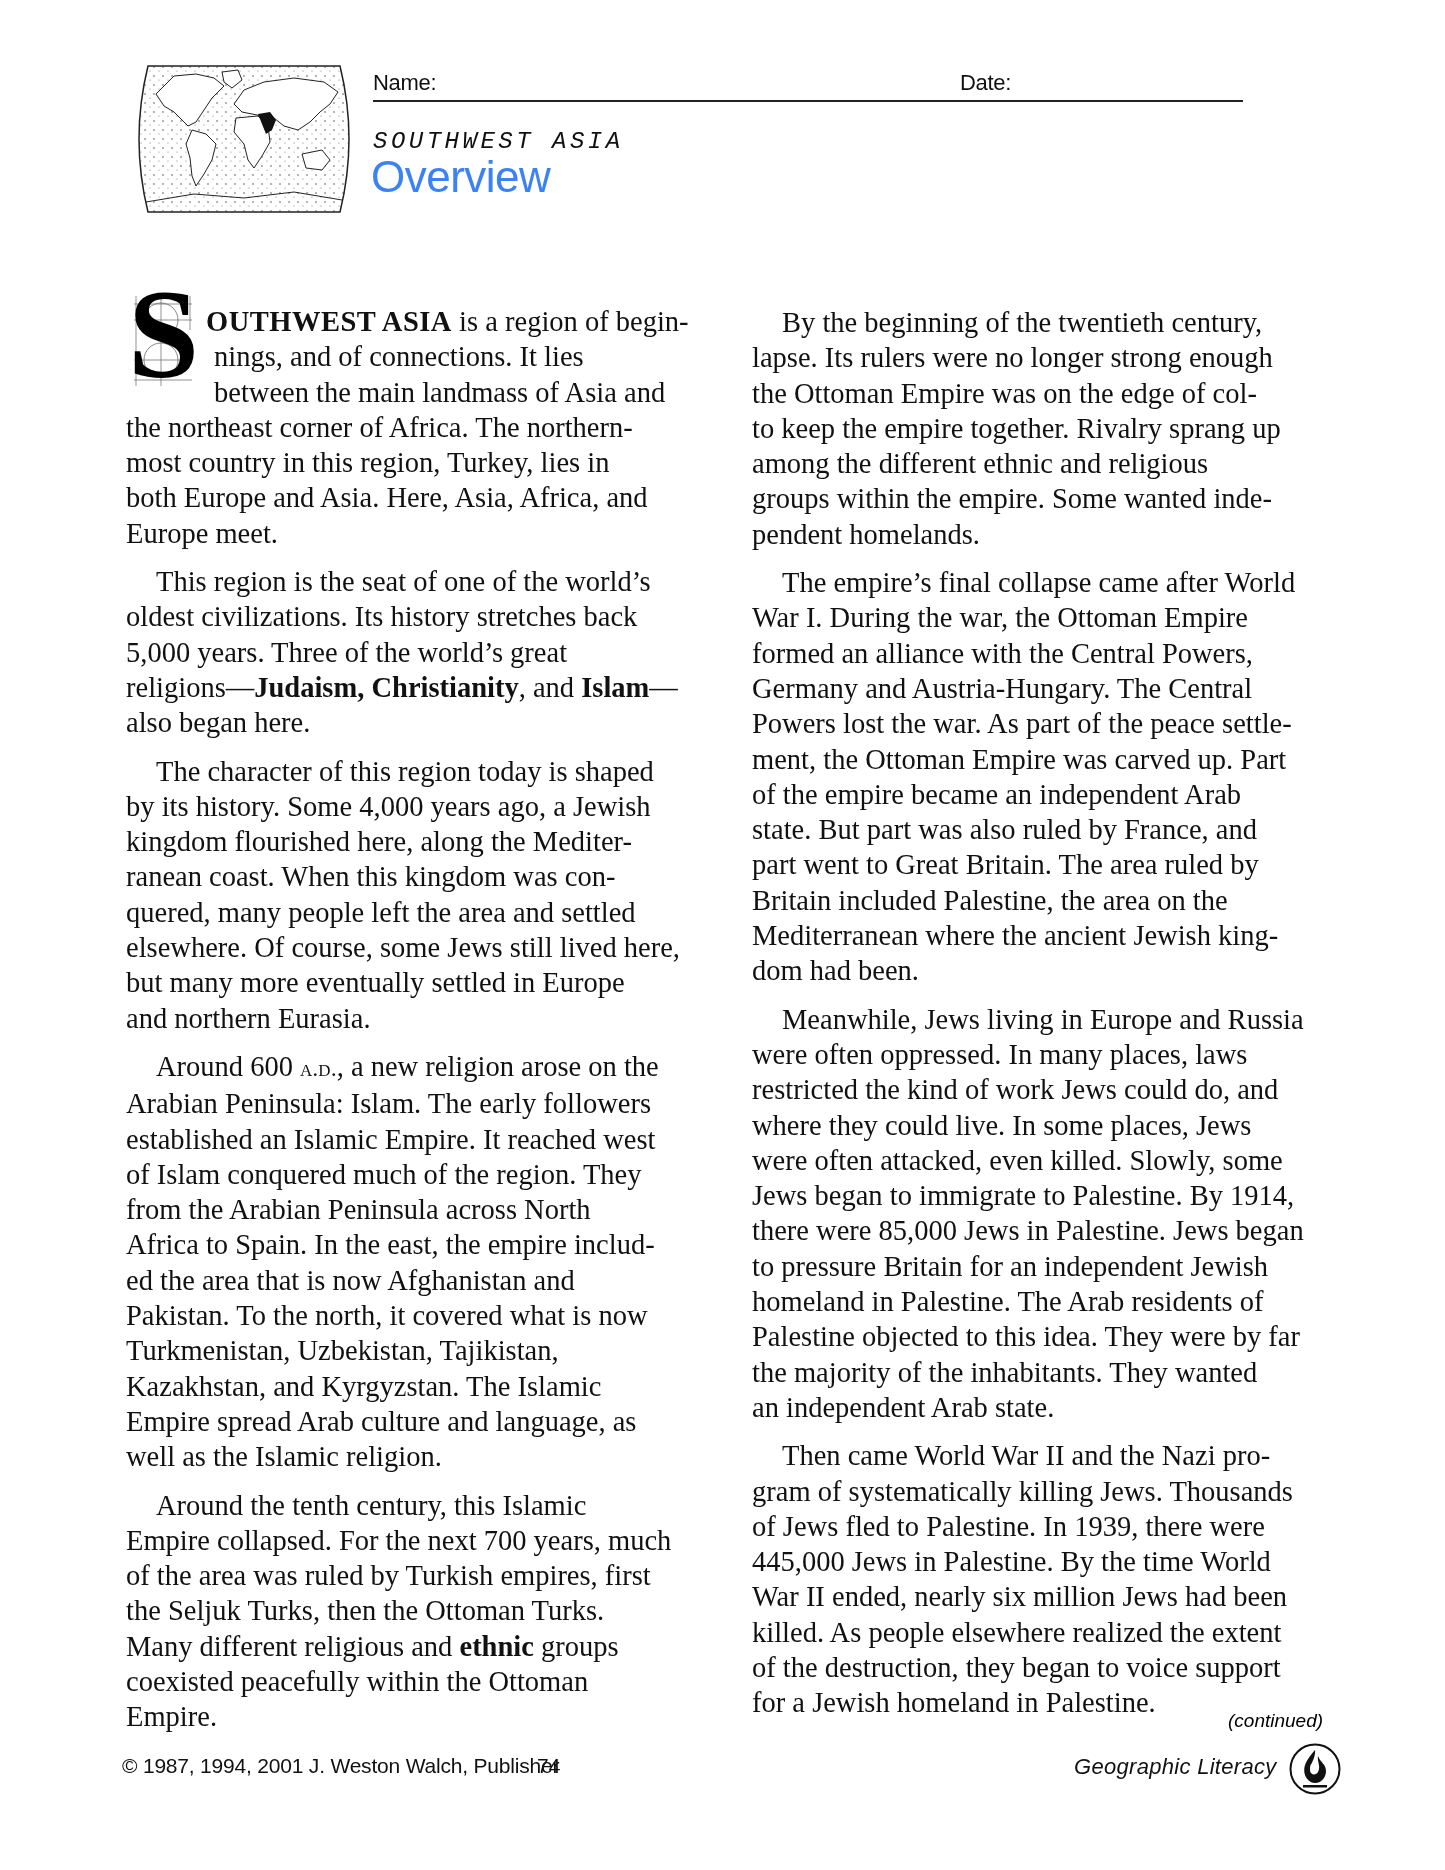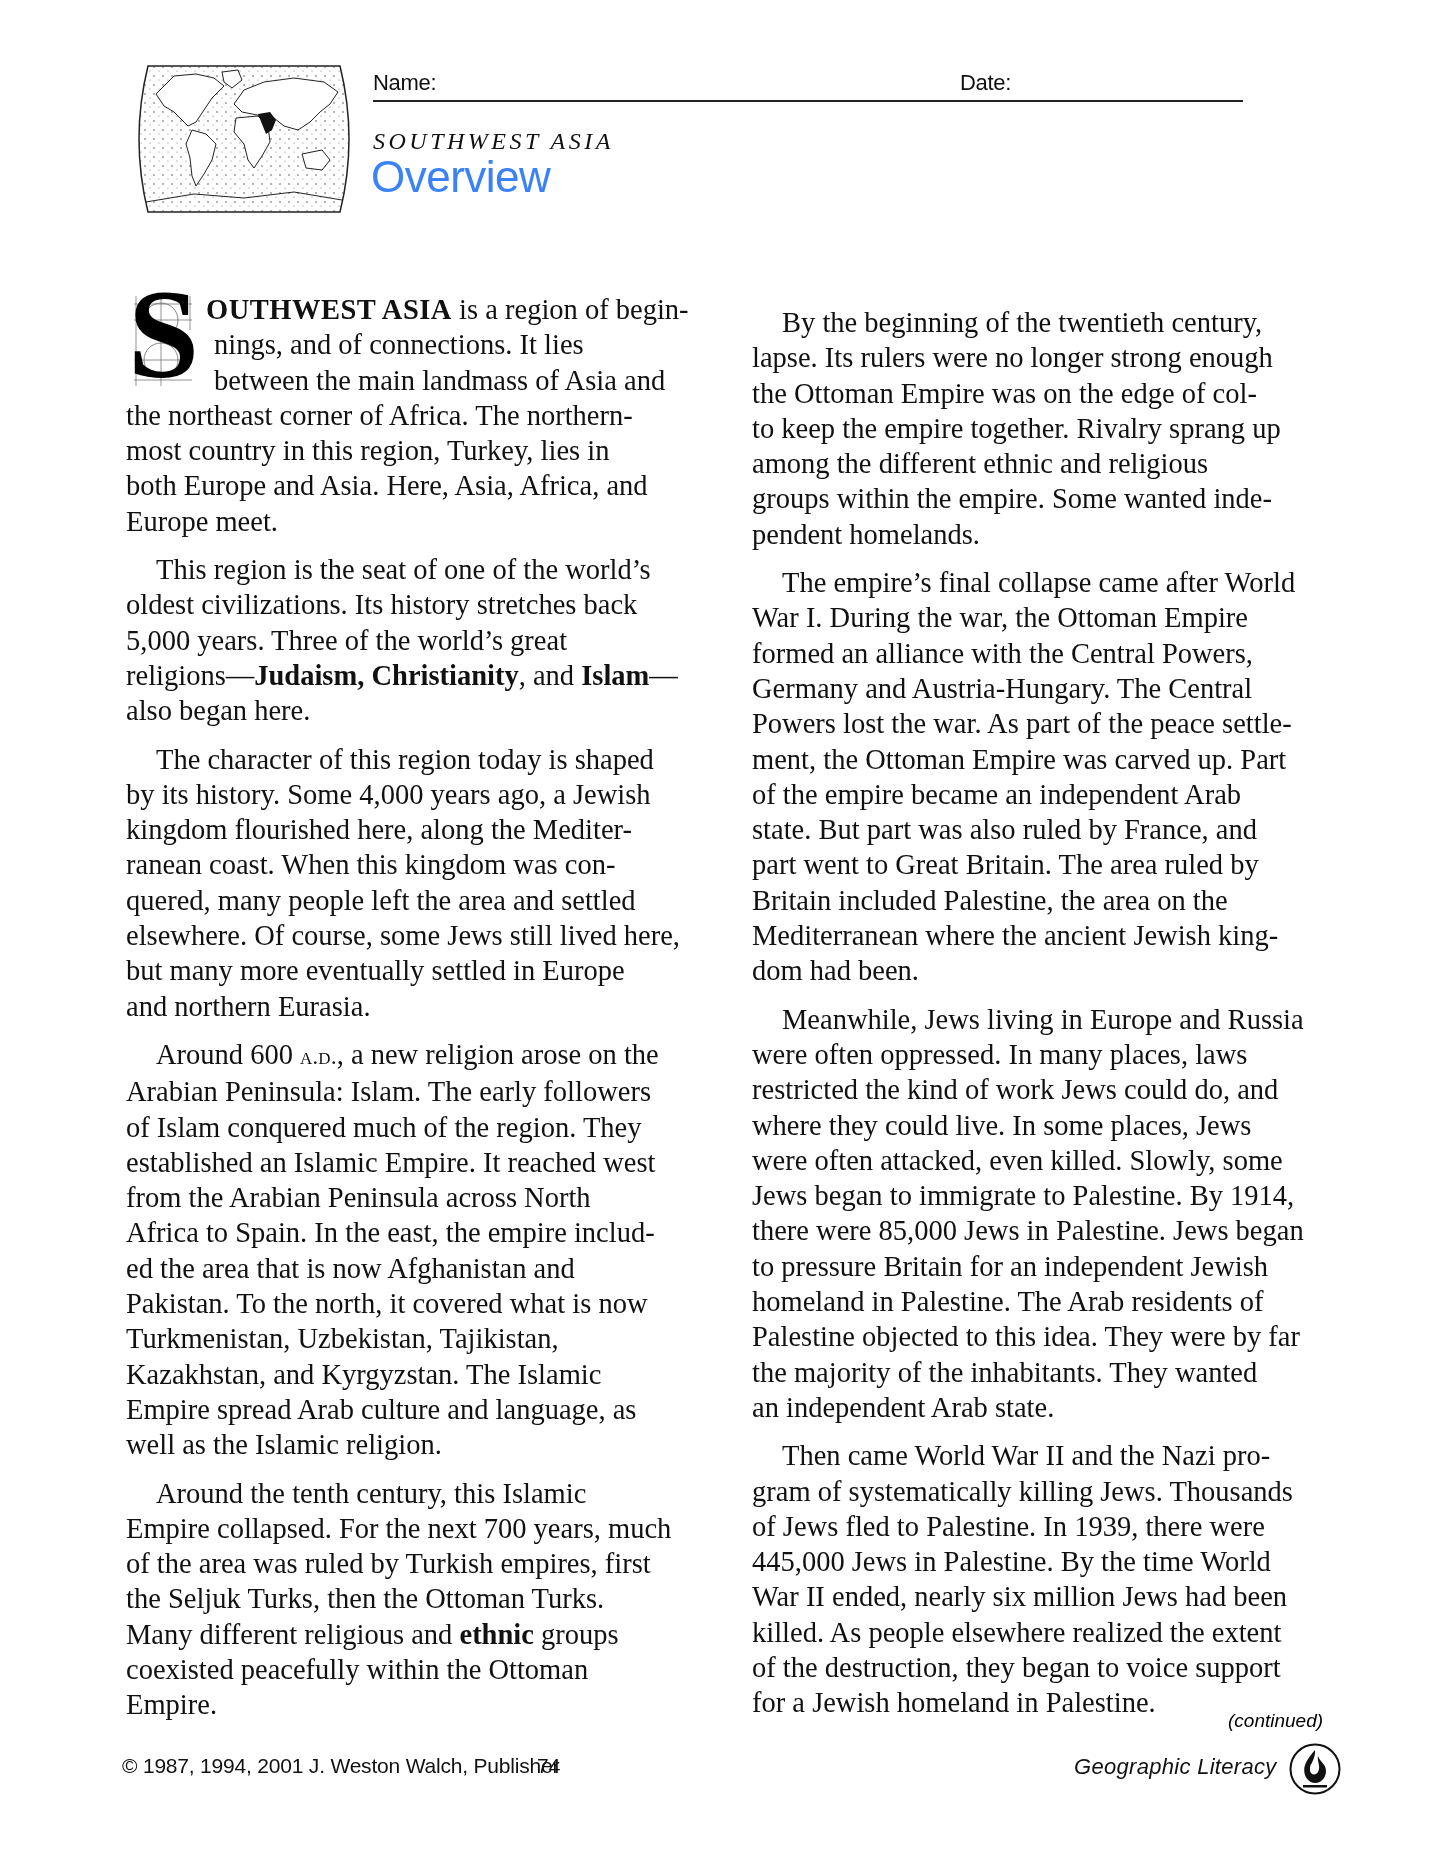--- a/index.html
+++ b/index.html
@@ -1,28 +1,28 @@
 <!DOCTYPE html>
 <html><head>
 <meta charset="utf-8">
 <style>
   html, body { margin: 0; padding: 0; background: #ffffff; }
   body { width: 1445px; height: 1870px; position: relative; overflow: hidden; color: #111; }
   .map { position: absolute; left: 134px; top: 64px; width: 220px; height: 150px; }
   .hdr-line { position: absolute; top: 100px; height: 2px; background: #222; }
   .name-label { position: absolute; left: 373px; top: 70px; font-family: "Liberation Sans", sans-serif; font-size: 22px; color: #111; letter-spacing: -0.3px; }
   .date-label { position: absolute; left: 960px; top: 70px; font-family: "Liberation Sans", sans-serif; font-size: 22px; color: #111; letter-spacing: -0.3px; }
-  .region { position: absolute; left: 373px; top: 128px; font-family: Liberation Serif, serif; font-style: italic; font-size: 24px; letter-spacing: 3.5px; color: #111; }
+  .region { position: absolute; left: 373px; top: 128px; font-family: Liberation Mono, monospace; font-style: italic; font-size: 24px; letter-spacing: 3.5px; color: #111; }
   .title { position: absolute; left: 371px; top: 152px; font-family: Liberation Sans, sans-serif; font-size: 44px; color: #3b82f6; letter-spacing: -0.5px; }
   .col { position: absolute; top: 292px; font-family: "Liberation Serif", serif; font-size: 28.5px; line-height: 35.3px; color: #111; }
   .col.left { left: 126px; width: 600px; }
   .col.right { left: 752px; width: 602px; }
   .line { white-space: nowrap; display: block; }
   .ind { padding-left: 30px; margin-top: 13px; }
-  .capind { padding-left: 80px; }
+  .capind { padding-left: 80px; margin-top: 12px; }
   .capind2 { padding-left: 88px; }
   .sc { font-variant: small-caps; font-weight: bold; letter-spacing: 0.5px; }
   .scr { font-variant: small-caps; font-size: 24px; }
   b { font-weight: bold; }
   .dropcap { position: absolute; left: 126px; top: 290px; width: 74px; height: 100px; }
   .dropcap-letter { position: absolute; left: 2px; top: -20px; font-family: "Liberation Serif", serif; font-weight: bold; font-size: 128px; line-height: 1; color: #000; }
   .footer-left { position: absolute; left: 122px; top: 1754px; font-family: "Liberation Sans", sans-serif; font-size: 21px; color: #111; letter-spacing: -0.2px; }
   .footer-page { position: absolute; left: 537px; top: 1754px; font-family: "Liberation Sans", sans-serif; font-size: 21px; color: #111; }
   .continued { position: absolute; left: 1228px; top: 1710px; font-family: "Liberation Sans", sans-serif; font-style: italic; font-size: 19px; color: #000000; }
   .series { position: absolute; left: 1074px; top: 1754px; font-family: "Liberation Sans", sans-serif; font-style: italic; font-size: 22px; color: #111; letter-spacing: 0.3px; }
@@ -94,22 +94,22 @@
     <span class="line ind"><span>The character of this region today is shaped</span></span>
     <span class="line"><span>by its history. Some 4,000 years ago, a Jewish</span></span>
     <span class="line"><span>kingdom flourished here, along the Mediter-</span></span>
     <span class="line"><span>ranean coast. When this kingdom was con-</span></span>
     <span class="line"><span>quered, many people left the area and settled</span></span>
     <span class="line"><span>elsewhere. Of course, some Jews still lived here,</span></span>
     <span class="line"><span>but many more eventually settled in Europe</span></span>
     <span class="line"><span>and northern Eurasia.</span></span>
     <span class="line ind"><span>Around 600 </span><span class="scr">a.d.</span><span>, a new religion arose on the</span></span>
     <span class="line"><span>Arabian Peninsula: Islam. The early followers</span></span>
+    <span class="line"><span>established an Islamic Empire. It reached west</span></span>
     <span class="line"><span>of Islam conquered much of the region. They</span></span>
-    <span class="line"><span>established an Islamic Empire. It reached west</span></span>
     <span class="line"><span>from the Arabian Peninsula across North</span></span>
     <span class="line"><span>Africa to Spain. In the east, the empire includ-</span></span>
     <span class="line"><span>ed the area that is now Afghanistan and</span></span>
     <span class="line"><span>Pakistan. To the north, it covered what is now</span></span>
     <span class="line"><span>Turkmenistan, Uzbekistan, Tajikistan,</span></span>
     <span class="line"><span>Kazakhstan, and Kyrgyzstan. The Islamic</span></span>
     <span class="line"><span>Empire spread Arab culture and language, as</span></span>
     <span class="line"><span>well as the Islamic religion.</span></span>
     <span class="line ind"><span>Around the tenth century, this Islamic</span></span>
     <span class="line"><span>Empire collapsed. For the next 700 years, much</span></span>

